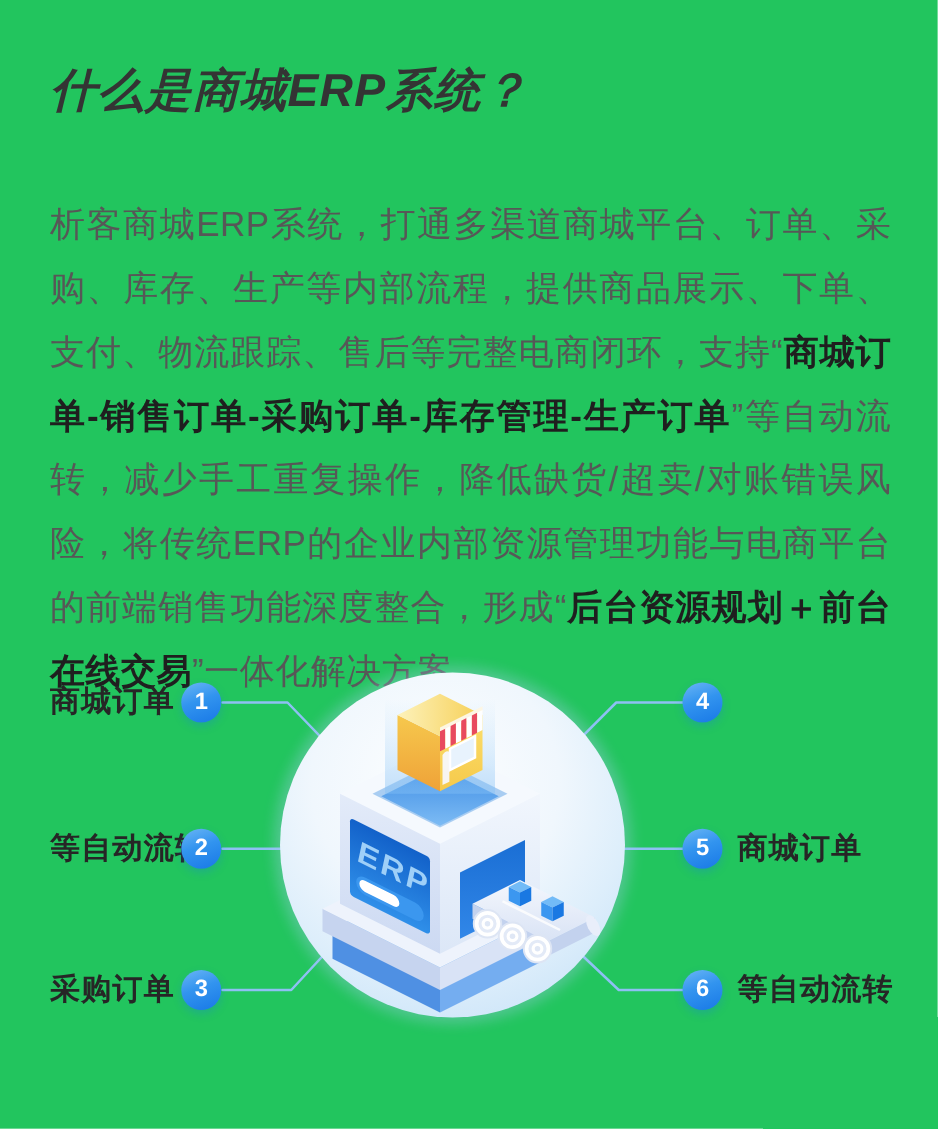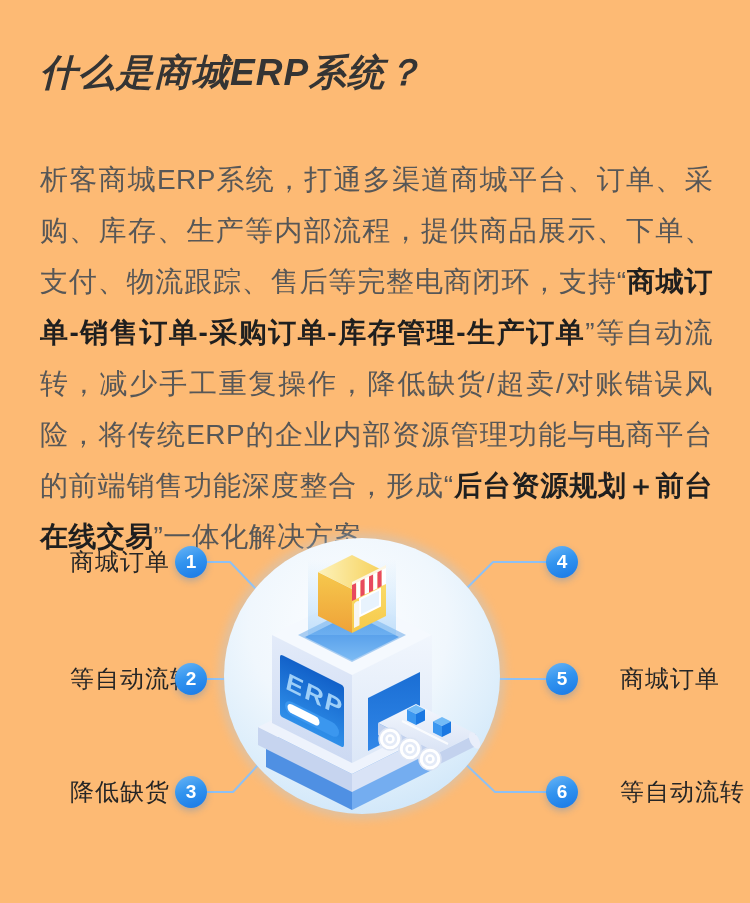--- a/index.html
+++ b/index.html
@@ -1,19 +1,19 @@
 <!DOCTYPE html>
 <html><head>
 <meta charset="utf-8">
 <style>
   html,body{margin:0;padding:0;}
   .canvas{
     position:relative;
     width:750px;height:903px;
-    background:#fdba74;
+    background:#22c55e;
     overflow:hidden;
     font-family:"Liberation Sans","DejaVu Sans",sans-serif;
   }
   
   .page-title{
     position:absolute;left:40px;top:52px;
     font-size:37px;line-height:42px;
     font-weight:900;font-style:italic;
     color:#343434;letter-spacing:1px;
   }
@@ -25,22 +25,22 @@
     letter-spacing:0.4px;
   }
   .intro .seg{font-weight:400;}
   .intro .seg.bold{font-weight:700;color:#1f1f1f;}
   
   .diagram{position:absolute;left:0;top:480px;width:750px;height:423px;}
   .lines-svg{position:absolute;left:0;top:0;}
   .illustration-svg{position:absolute;left:210px;top:45px;}
   .diagram-item{position:absolute;display:flex;align-items:center;height:32px;}
   .diagram-item .item-label{
-    font-size:24px;font-weight:400;color:#262626;letter-spacing:1px;
-    line-height:32px;white-space:nowrap;margin-left:30px;
+    font-size:24px;font-weight:700;color:#262626;letter-spacing:1px;
+    line-height:32px;white-space:nowrap;
   }
   .diagram-item.row-left .item-label{width:105px;}
   .num-badge{
     width:32px;height:32px;border-radius:50%;
     background:linear-gradient(160deg,#6ab5f5 0%,#3294ef 45%,#1878e6 100%);
     box-shadow:0 3px 7px rgba(26,124,232,.30);
     color:#ffffff;font-size:19px;font-weight:700;
     display:flex;align-items:center;justify-content:center;
     flex:0 0 32px;
   }
@@ -221,21 +221,21 @@
 
     <div class="diagram-item row-left pos-1">
       <span class="item-label">商城订单</span>
       <span class="num-badge">1</span>
     </div>
     <div class="diagram-item row-left pos-2">
       <span class="item-label">等自动流转</span>
       <span class="num-badge">2</span>
     </div>
     <div class="diagram-item row-left pos-3">
-      <span class="item-label">降低缺货</span>
+      <span class="item-label">采购订单</span>
       <span class="num-badge">3</span>
     </div>
     <div class="diagram-item row-right pos-4">
       <span class="num-badge">4</span>
     </div>
     <div class="diagram-item row-right pos-5">
       <span class="num-badge">5</span>
       <span class="item-label">商城订单</span>
     </div>
     <div class="diagram-item row-right pos-6">

